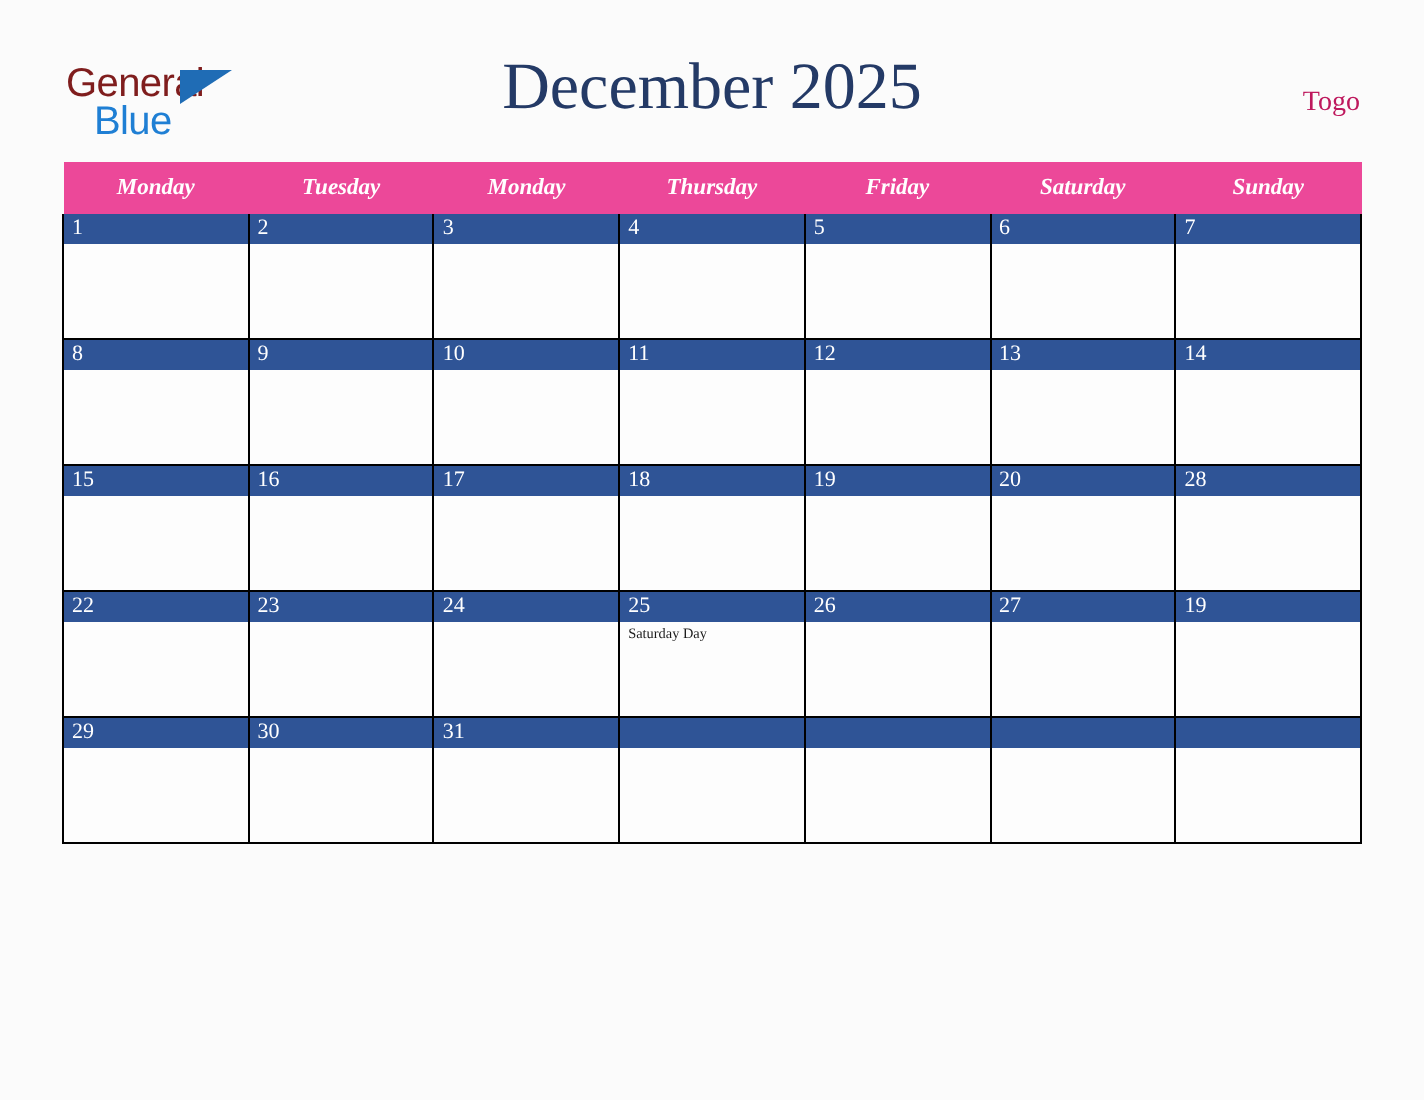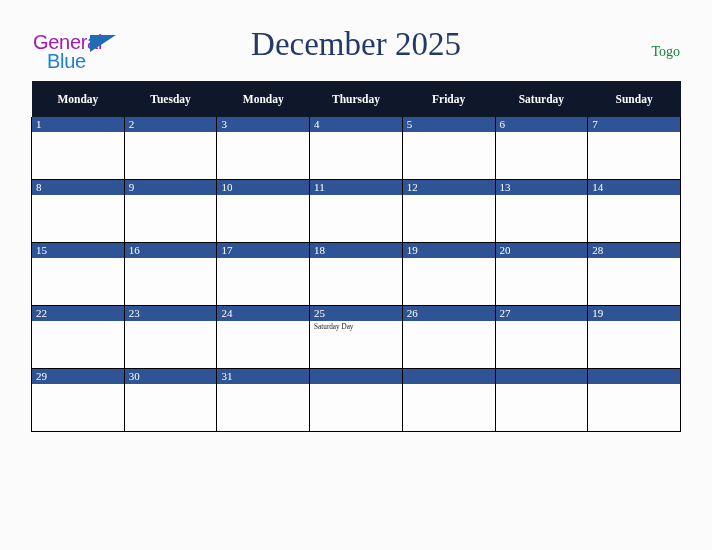--- a/index.html
+++ b/index.html
@@ -34,21 +34,21 @@
     top: 31px;
     width: 110px;
     height: 42px;
   }
   .logo-general {
     position: absolute;
     left: 0;
     top: 0;
     font-family: "Liberation Sans", sans-serif;
     font-size: 20px;
-    color: #a21caf;
+    color: #7f1d1d;
     letter-spacing: -0.3px;
     line-height: 22px;
   }
   .logo-triangle {
     position: absolute;
     left: 57px;
     top: 4px;
     width: 0;
     height: 0;
     border-left: 26px solid #1f6cb5;
@@ -72,41 +72,42 @@
     text-align: center;
     font-size: 33px;
     color: #243a66;
     letter-spacing: 0px;
   }
   .country {
     position: absolute;
     right: 32px;
     top: 44px;
     font-size: 14px;
-    color: #15803d;
+    color: #be185d;
   }
 
   
   .calendar {
     position: absolute;
     left: 31px;
     top: 81px;
     width: 650px;
     border-collapse: collapse;
     table-layout: fixed;
   }
   .calendar th {
-    background: #0f172a;
+    background: #ec4899;
     color: #ffffff;
     font-size: 11.5px;
     font-weight: bold;
-    height: 36px;
+    height: 26px;
     padding: 0;
     text-align: center;
     border: none;
+    font-style: italic;
   }
   .calendar td {
     width: 92.85px;
     height: 62px;
     padding: 0;
     vertical-align: top;
     border-left: 1px solid #000000;
     border-right: 1px solid #000000;
     border-bottom: 1px solid #000000;
     background: #fdfdfd;

